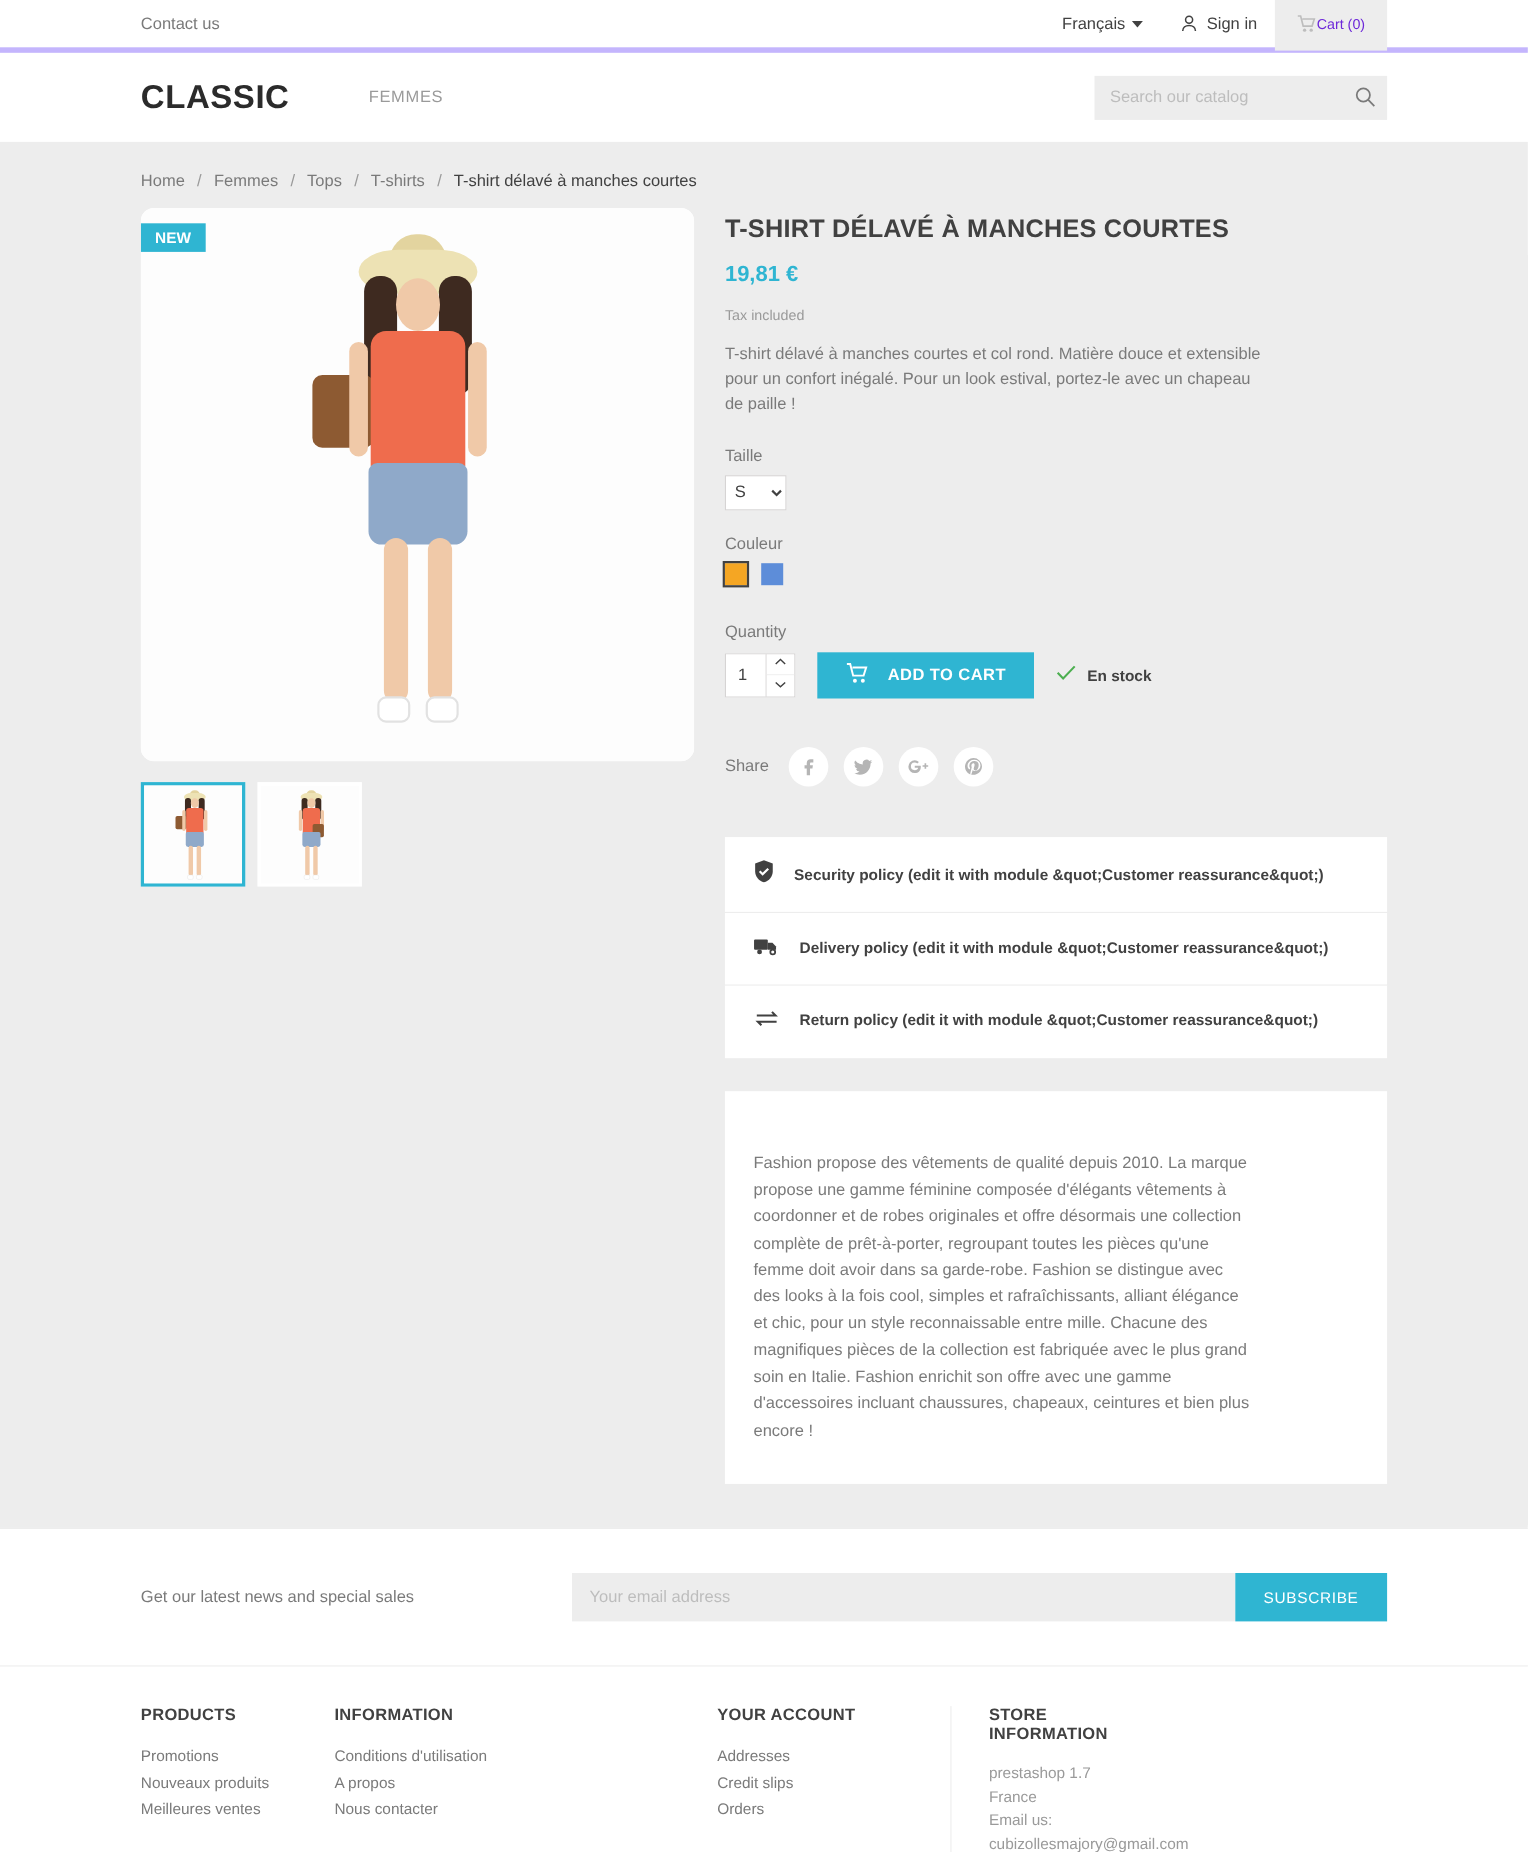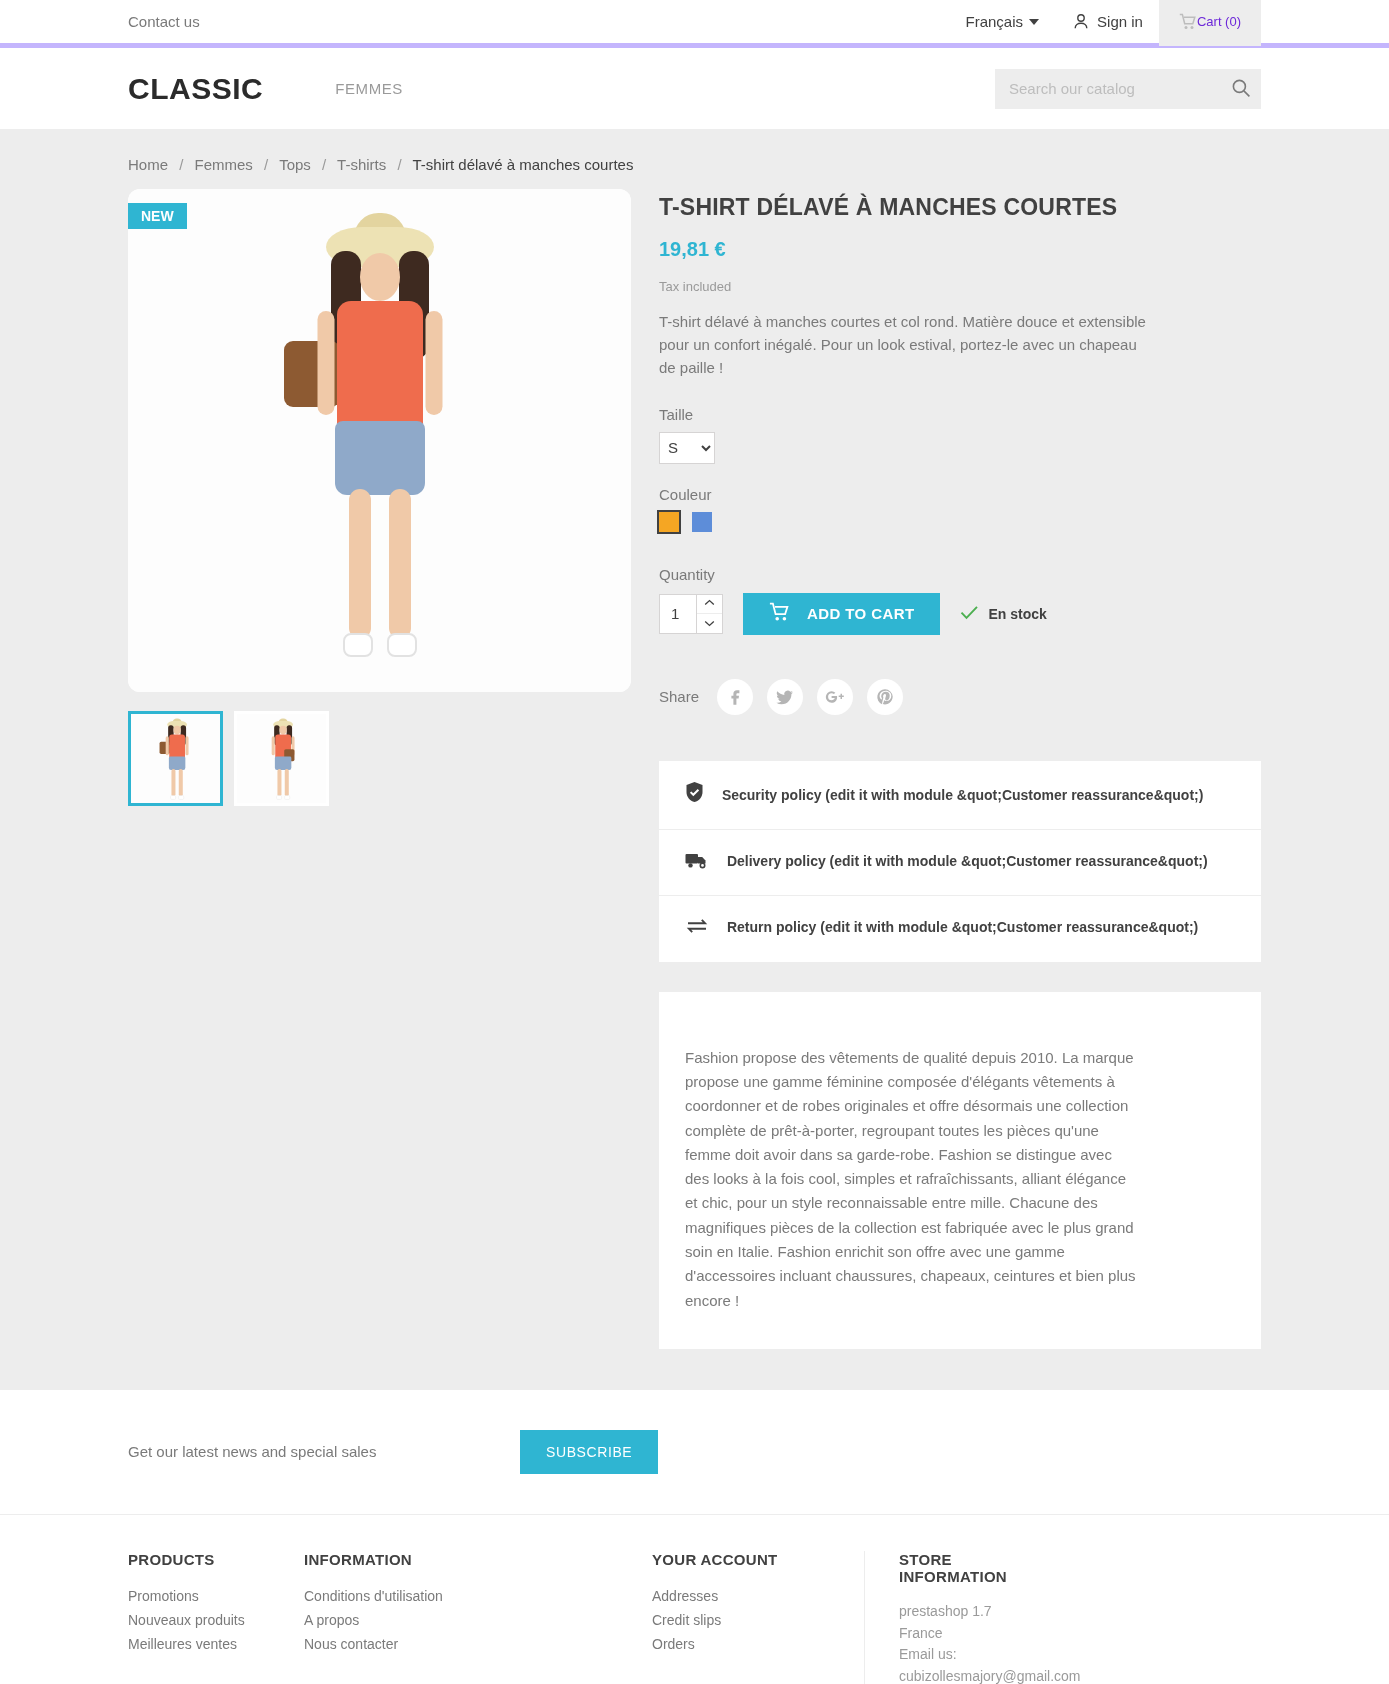--- a/index.html
+++ b/index.html
@@ -508,20 +508,21 @@
       <div class="desc-card">
         <div class="desc-body">Fashion propose des vêtements de qualité depuis 2010. La marque propose une gamme féminine composée d'élégants vêtements à coordonner et de robes originales et offre désormais une collection complète de prêt-à-porter, regroupant toutes les pièces qu'une femme doit avoir dans sa garde-robe. Fashion se distingue avec des looks à la fois cool, simples et rafraîchissants, alliant élégance et chic, pour un style reconnaissable entre mille. Chacune des magnifiques pièces de la collection est fabriquée avec le plus grand soin en Italie. Fashion enrichit son offre avec une gamme d'accessoires incluant chaussures, chapeaux, ceintures et bien plus encore !</div>
       </div>
     </div>
   </div>
 </div>
 
 <div class="newsletter">
   <div class="news-text">Get our latest news and special sales</div>
   <div class="news-form">
+    <input class="news-input" type="text" placeholder="Your email address" style="">
     <button class="news-btn">SUBSCRIBE</button>
   </div>
 </div>
 
 <div class="footer">
   <div class="fcol">
     <h4>PRODUCTS</h4>
     <ul>
       <li><a>Promotions</a></li>
       <li><a>Nouveaux produits</a></li>

